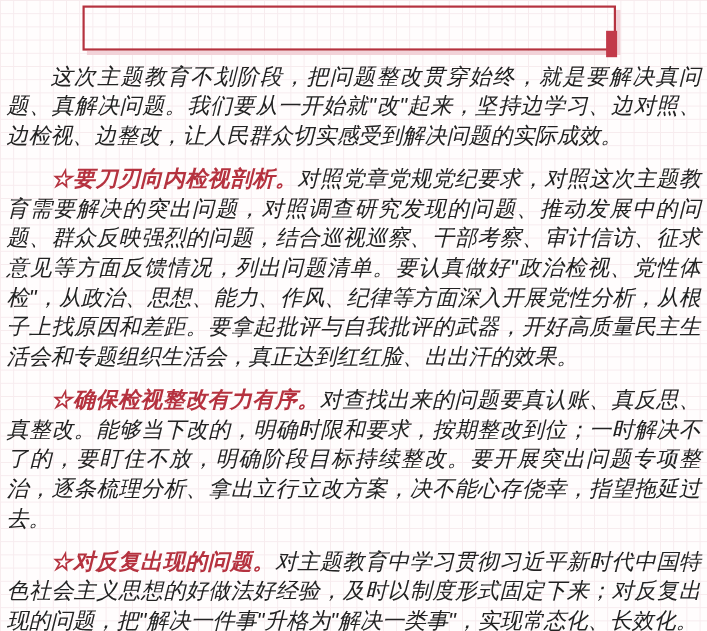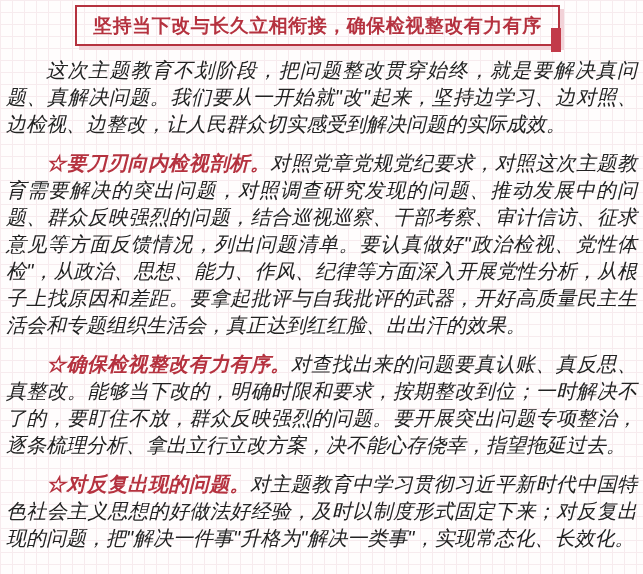--- a/index.html
+++ b/index.html
@@ -59,27 +59,26 @@
     color: var(--accent, #b5323f);
     font-weight: bold;
   }
 </style>
 </head>
 <body>
 
 <div class="page">
 
   <div class="title-box">
-    <span class="title-text">坚持当下改与长久立相衔接，确保检视整改有力有序</span>
     <span class="title-tab"></span>
   </div>
 
   <div class="content">
     <p><span class="lead"></span><span>这次主题教育不划阶段，把问题整改贯穿始终，就是要解决真问题、真解决问题。我们要从一开始就"改"起来，坚持边学习、边对照、边检视、边整改，让人民群众切实感受到解决问题的实际成效。</span></p>
 
     <p><span class="lead">☆要刀刃向内检视剖析。</span><span>对照党章党规党纪要求，对照这次主题教育需要解决的突出问题，对照调查研究发现的问题、推动发展中的问题、群众反映强烈的问题，结合巡视巡察、干部考察、审计信访、征求意见等方面反馈情况，列出问题清单。要认真做好"政治检视、党性体检"，从政治、思想、能力、作风、纪律等方面深入开展党性分析，从根子上找原因和差距。要拿起批评与自我批评的武器，开好高质量民主生活会和专题组织生活会，真正达到红红脸、出出汗的效果。</span></p>
 
-    <p><span class="lead">☆确保检视整改有力有序。</span><span>对查找出来的问题要真认账、真反思、真整改。能够当下改的，明确时限和要求，按期整改到位；一时解决不了的，要盯住不放，群众反映强烈的问题。要开展突出问题专项整治，逐条梳理分析、拿出立行立改方案，决不能心存侥幸，指望拖延过去。</span></p>
+    <p><span class="lead">☆确保检视整改有力有序。</span><span>对查找出来的问题要真认账、真反思、真整改。能够当下改的，明确时限和要求，按期整改到位；一时解决不了的，要盯住不放，明确阶段目标持续整改。要开展突出问题专项整治，逐条梳理分析、拿出立行立改方案，决不能心存侥幸，指望拖延过去。</span></p>
 
     <p><span class="lead">☆对反复出现的问题。</span><span>对主题教育中学习贯彻习近平新时代中国特色社会主义思想的好做法好经验，及时以制度形式固定下来；对反复出现的问题，把"解决一件事"升格为"解决一类事"，实现常态化、长效化。</span></p>
   </div>
 
 </div>
 
 </body></html>

